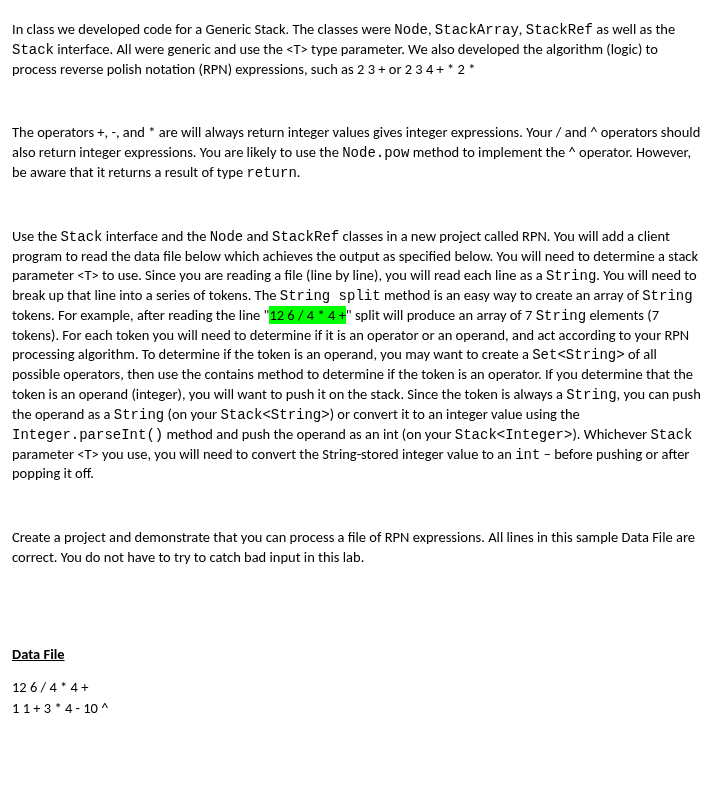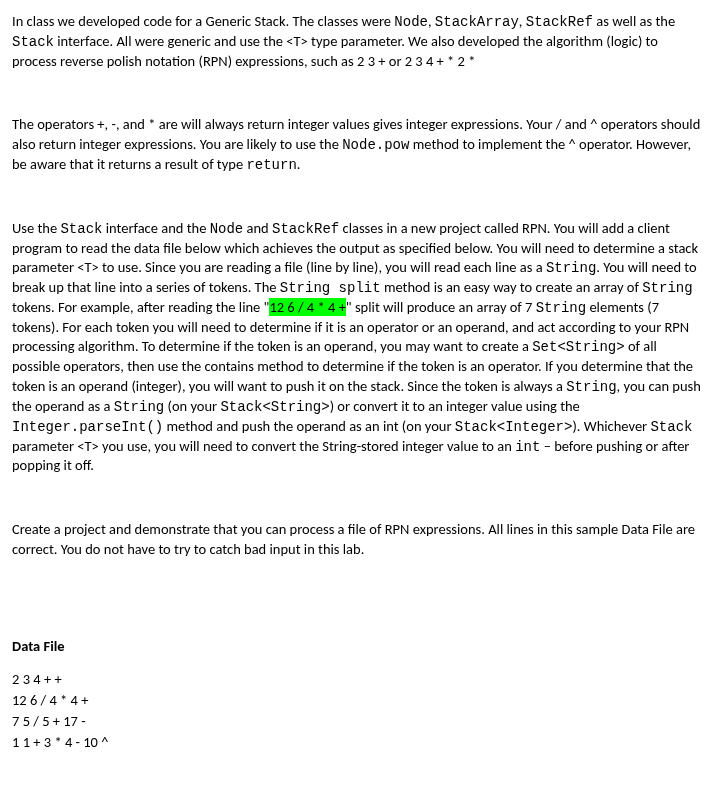--- a/index.html
+++ b/index.html
@@ -7,34 +7,35 @@
     padding: 12px 18px 24px 12px;
     font-family: Calibri, Arial, sans-serif;
     font-size: 14.5px;
     line-height: 1.35;
     color: #000;
     background: #fff;
     width: 721px;
     box-sizing: border-box;
   }
   p {
-    margin: 0 0 18px 0;
+    margin: 8px 0 18px 0;
   }
   .para {
     margin-bottom: 44px;
   }
   .mono {
     font-family: Consolas, "Courier New", monospace;
     font-size: 14px;
   }
   .hl {
     background: #00ff00;
   }
   .heading {
     font-weight: bold;
+    text-decoration: underline;
     margin-top: 30px;
     margin-bottom: 12px;
   }
   .datafile {
     font-family: Calibri, Arial, sans-serif;
     font-size: 14.5px;
     line-height: 1.45;
   }
   .datafile div {
     margin: 0;
@@ -56,17 +57,15 @@
   <span>Use the </span><span class="mono">Stack</span><span> interface and the </span><span class="mono">Node</span><span> and </span><span class="mono">StackRef</span><span> classes in a new project called RPN. You will add a client program to read the data file below which achieves the output as specified below. You will need to determine a stack parameter &lt;T&gt; to use. Since you are reading a file (line by line), you will read each line as a </span><span class="mono">String</span><span>. You will need to break up that line into a series of tokens. The </span><span class="mono">String split</span><span> method is an easy way to create an array of </span><span class="mono">String</span><span> tokens. For example, after reading the line "</span><span class="hl">12 6 / 4 * 4 +</span><span>" split will produce an array of 7 </span><span class="mono">String</span><span> elements (7 tokens). For each token you will need to determine if it is an operator or an operand, and act according to your RPN processing algorithm. To determine if the token is an operand, you may want to create a </span><span class="mono">Set&lt;String&gt;</span><span> of all possible operators, then use the contains method to determine if the token is an operator. If you determine that the token is an operand (integer), you will want to push it on the stack. Since the token is always a </span><span class="mono">String</span><span>, you can push the operand as a </span><span class="mono">String</span><span> (on your </span><span class="mono">Stack&lt;String&gt;</span><span>) or convert it to an integer value using the </span><span class="mono">Integer.parseInt()</span><span> method and push the operand as an int (on your </span><span class="mono">Stack&lt;Integer&gt;</span><span>). Whichever </span><span class="mono">Stack</span><span> parameter &lt;T&gt; you use, you will need to convert the String-stored integer value to an </span><span class="mono">int</span><span> – before pushing or after popping it off.</span>
 </p>
 
 <p>Create a project and demonstrate that you can process a file of RPN expressions. All lines in this sample Data File are correct. You do not have to try to catch bad input in this lab.</p>
 
 <div class="spacer-lg"></div>
 
 <div class="heading">Data File</div>
 
 <div class="datafile">
-  <div>2 3 4 + +</div>
   <div>12 6 / 4 * 4 +</div>
-  <div>7 5 / 5 + 17 -</div>
   <div>1 1 + 3 * 4 - 10 ^</div>
 </div>
 
 </body></html>

